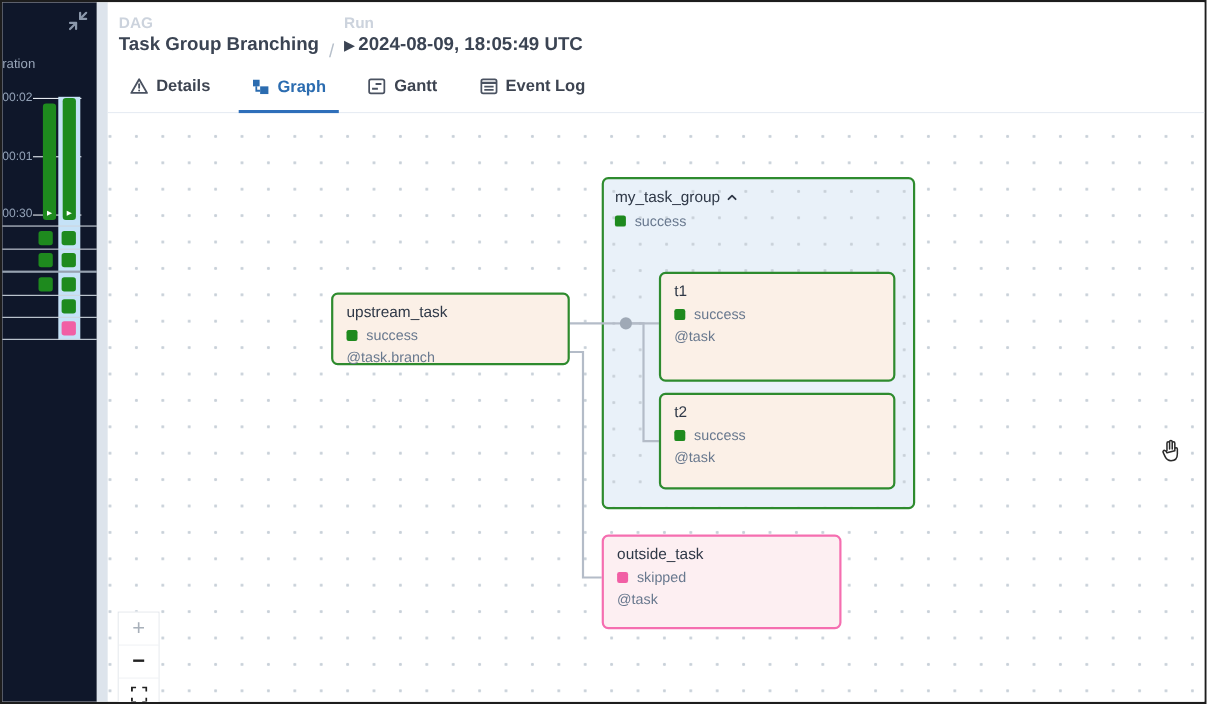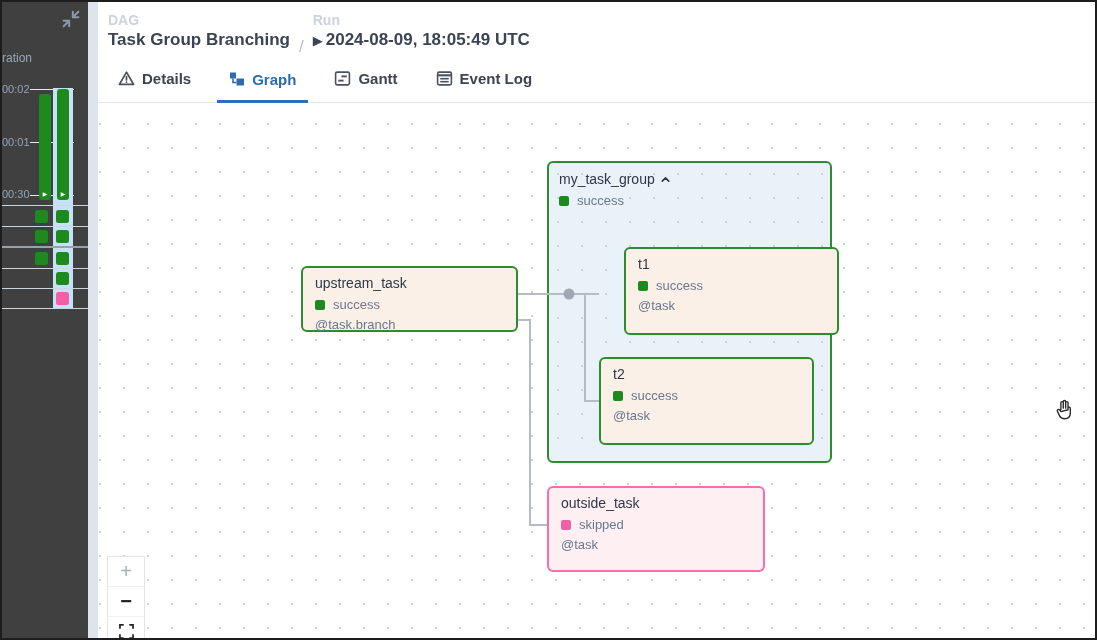--- a/index.html
+++ b/index.html
@@ -3,21 +3,21 @@
 <meta charset="utf-8">
 <style>
   * { margin:0; padding:0; box-sizing:border-box; }
   html,body { background:#fff; }
   body { font-family:"Liberation Sans","DejaVu Sans",sans-serif; }
 
   .frame { position:relative; width:1097px; height:640px; border:2px solid #1d1d1d;
            background:#fff; overflow:hidden; }
 
   
-  .sidebar { position:absolute; left:0; top:0; width:86px; height:100%; background:#404040; }
+  .sidebar { position:absolute; left:0; top:0; width:86px; height:100%; background:#0f172a; }
   .compress-btn { position:absolute; left:58px; top:6px; width:22px; height:22px; cursor:pointer; }
   .duration-label { position:absolute; left:0px; top:49px; font-size:12px; color:#98a5b8; }
   .tick { position:absolute; left:0px; width:30px; font-size:11px; color:#93a2b7; }
   .gridline { position:absolute; left:28px; width:44px; height:1px; background:#e5eaf0; }
   .hl-col { position:absolute; left:51px; top:86px; width:20px; height:221px; background:#c5e2f7; }
   .run-bar { position:absolute; width:12px; border-radius:3px; background:#1e8a1e; cursor:pointer; }
   .run-bar .play { position:absolute; bottom:3px; left:50%; transform:translateX(-50%);
                    color:#fff; font-size:6px; line-height:6px; }
   .sep { position:absolute; left:0; width:86px; height:1px; background:#cdd5de; }
   .sep.dark { height:2px; background:#97a2b0; }
@@ -202,21 +202,21 @@
 
       <div class="gnode task-node success-node" style="left:203px; top:163px; width:217px; height:66px;">
         <div class="node-title">upstream_task</div>
         <div class="node-status">
           <span class="status-sq st-success"></span>
           <span>success</span>
         </div>
         <div class="node-deco">@task.branch</div>
       </div>
 
-      <div class="gnode task-node success-node" style="left:526px; top:144px; width:215px; height:88px;">
+      <div class="gnode task-node success-node" style="left:501px; top:144px; width:215px; height:100px;">
         <div class="node-title">t1</div>
         <div class="node-status">
           <span class="status-sq st-success"></span>
           <span>success</span>
         </div>
         <div class="node-deco">@task</div>
       </div>
 
       <div class="gnode task-node success-node" style="left:501px; top:254px; width:215px; height:88px;">
         <div class="node-title">t2</div>

